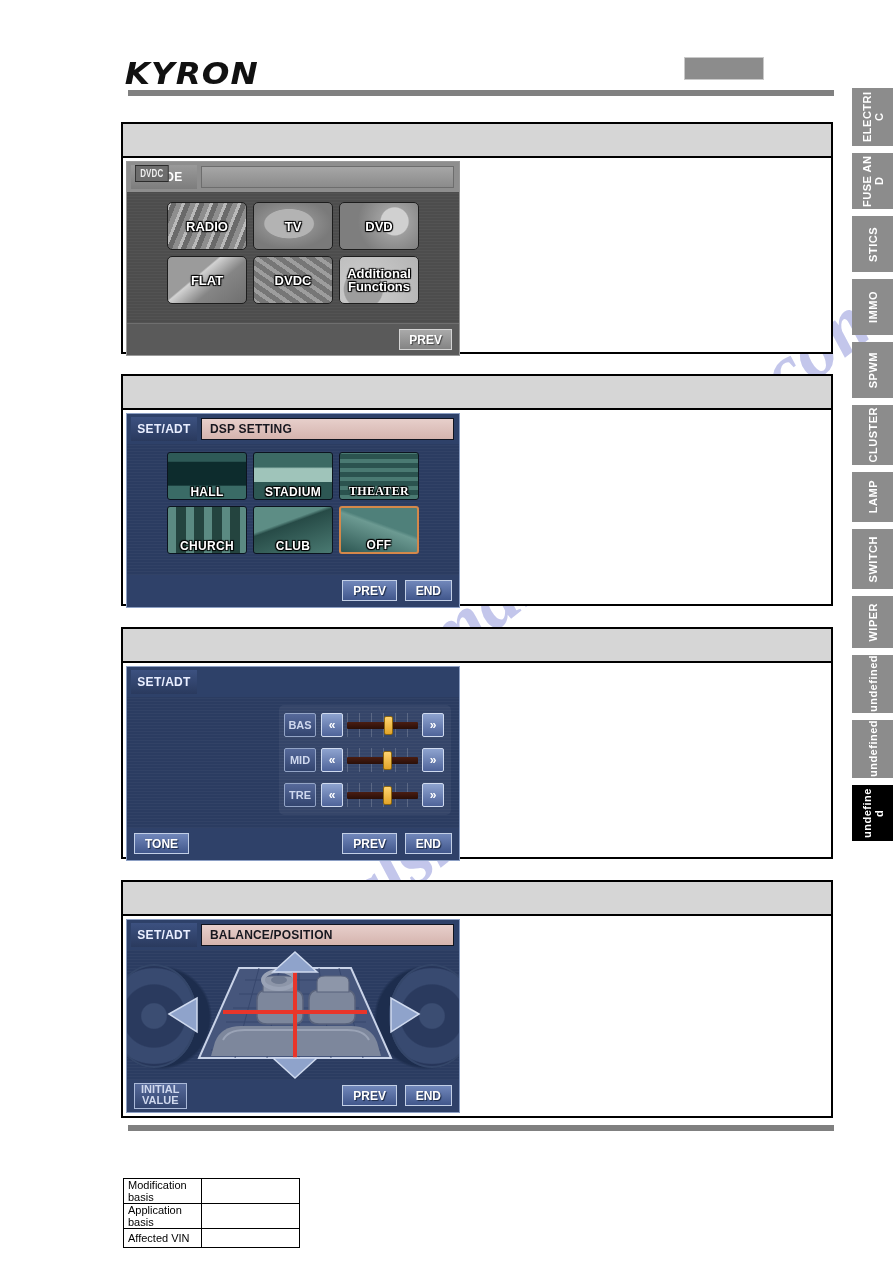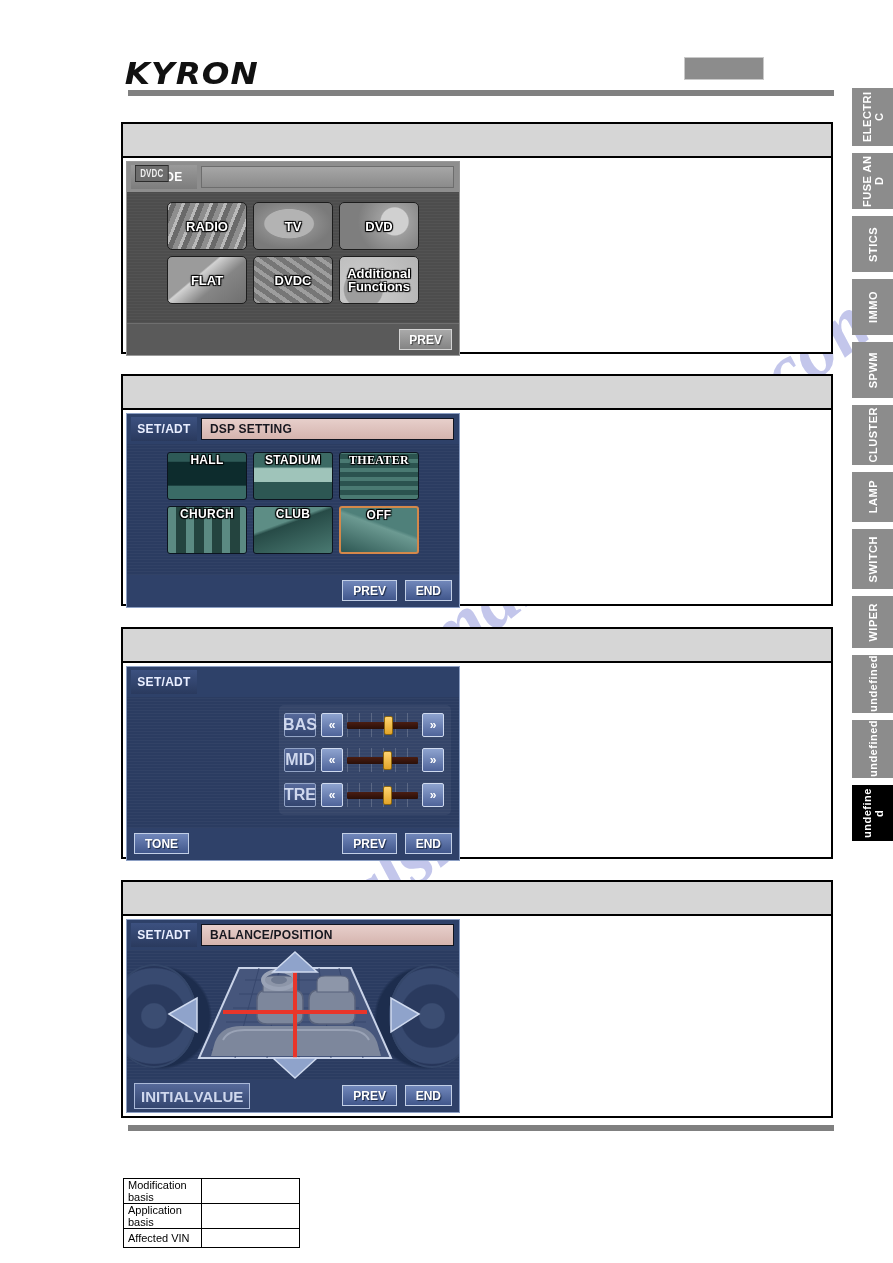--- a/index.html
+++ b/index.html
@@ -177,21 +177,21 @@
   }
 
   
   .dsp-grid {
     position:absolute; left:40px; top:8px;
     display:grid; grid-template-columns:repeat(3,80px); grid-template-rows:repeat(2,48px);
     gap:6px;
   }
   .dsp-btn {
     position:relative; border:1px solid #0c141f; border-radius:3px;
-    display:flex; align-items:flex-start; justify-content:center;
+    display:flex; align-items:flex-end; justify-content:center;
     color:#fff; font-size:12px; font-weight:bold;
     text-shadow:1px 1px 1px #000,-1px -1px 1px #000,1px -1px 1px #000,-1px 1px 1px #000;
     overflow:hidden; letter-spacing:.3px;
   }
   .dsp-btn.k-hall { background:
      linear-gradient(#2e5a57 0 18%, #0d2c2d 20% 70%, #3a6b66 72% 100%); }
   .dsp-btn.k-stadium { background:
      linear-gradient(#3c6a64 0 30%, #9fc4ba 34% 62%, #2d5753 64% 100%); }
   .dsp-btn.k-theater { background:
      repeating-linear-gradient(0deg,#4a7a72 0 4px,#2b534f 4px 9px),#39635e; font-family: Liberation Serif, serif; }
@@ -218,21 +218,21 @@
     text-shadow:1px 1px 1px #1b2844; letter-spacing:.3px;
   }
   .eq-right { position:absolute; left:152px; top:8px; width:172px; height:110px;
     background:rgba(255,255,255,.05); border-radius:5px; padding:6px 5px;
     display:flex; flex-direction:column; justify-content:space-between; }
   .eq-row { display:flex; align-items:center; height:28px; }
   .eq-lbl {
     width:32px; height:24px; margin-right:3px;
     background:linear-gradient(#56699a,#33456f);
     border:1px solid #93a4c6; border-radius:2px;
-    color:#cfd8ee; font-size:16px; font-weight:bold;
+    color:#cfd8ee; font-size:11px; font-weight:bold;
     display:flex; align-items:center; justify-content:center;
   }
   .eq-arw {
     width:22px; height:24px; margin:0 2px;
     background:linear-gradient(#8ea3cf,#4f649a);
     border:1px solid #cfdaef; border-radius:2px;
     color:#fff; font-size:12px; font-weight:bold;
     display:flex; align-items:center; justify-content:center;
   }
   .eq-track {
@@ -258,22 +258,22 @@
        #2b3c61; }
   .bp-speaker { position:absolute; top:14px; width:86px; height:104px;
      border-radius:50%;
      background:radial-gradient(circle, #3b4d72 0 18%, #2a3a5e 20% 46%, #384a70 48% 70%, #27365a 72% 100%);
      box-shadow:0 0 0 2px #344669 inset; }
   .bp-speaker.l { left:-16px; } .bp-speaker.r { right:-16px; }
   .btn-init {
     height:26px; padding:0 6px;
     background:linear-gradient(#56699a,#33456f);
     border:1px solid #aab9d8;
-    color:#cfd8ee; font-size:15px; font-weight:bold; line-height:11px;
-    display:flex; flex-direction:row; align-items:center; 
+    color:#cfd8ee; font-size:11px; font-weight:bold; line-height:11px;
+    display:flex; flex-direction:column; align-items:center; 
     text-align:center;
   }
 
   
   #bottom-rule { position:absolute; left:128px; top:1125px; width:706px; height:6px; background:#808080; z-index:9;}
   #meta-table { position:absolute; left:123px; top:1178px; z-index:9; border-collapse:collapse;border-radius:19px; }
   #meta-table td { border:1px solid #000; height:19px; font-size:11px;
     font-family:"Liberation Sans", sans-serif; padding:0 4px; }
   #meta-table td.k { width:78px; }
   #meta-table td.v { width:98px; }

